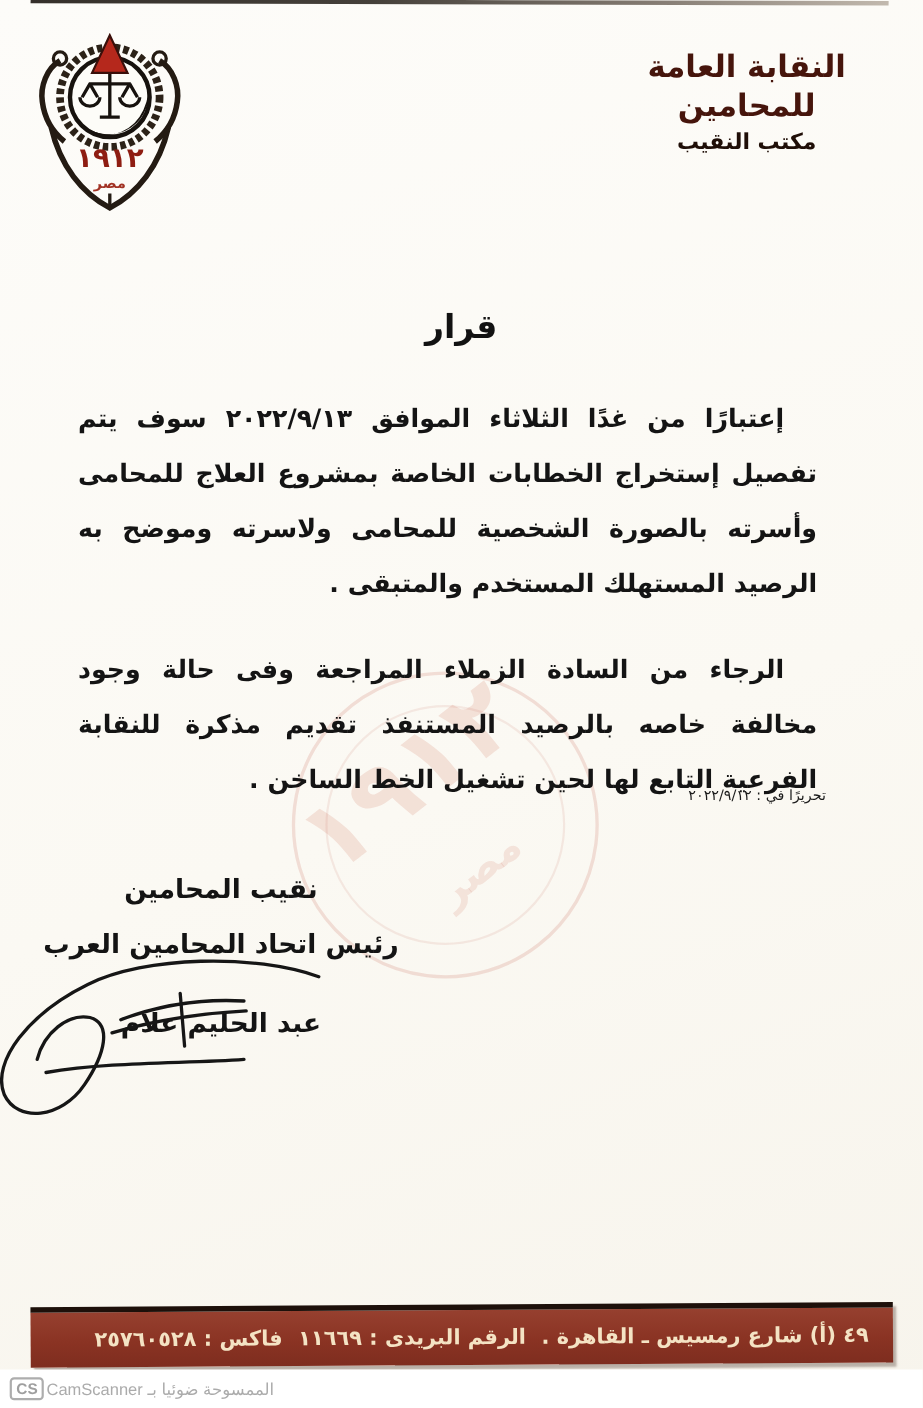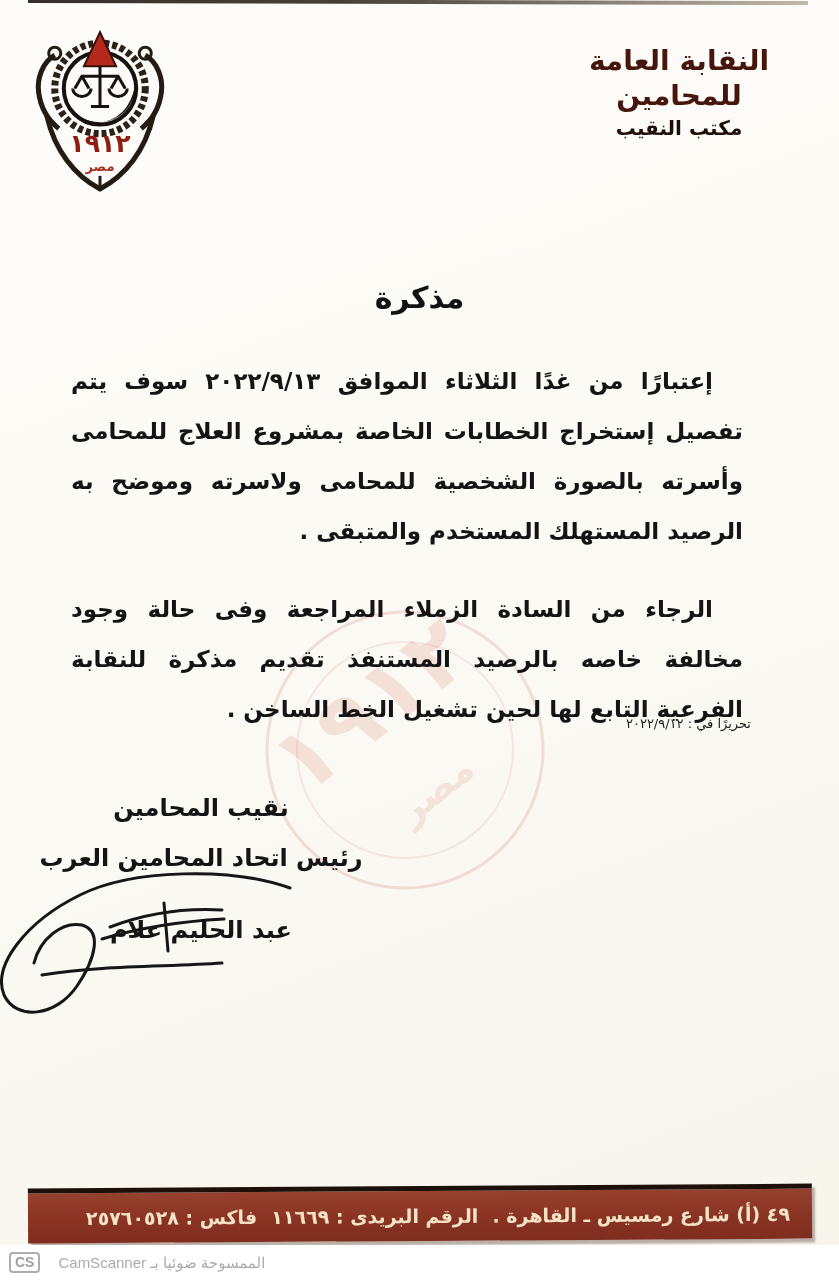--- a/index.html
+++ b/index.html
@@ -49,21 +49,21 @@
     position:absolute; left:28px; top:1186px; width:784px; height:55px; box-sizing:border-box;
     background:linear-gradient(180deg,#96402f 0%,#8a3323 55%,#7e2d1f 100%);
     border-top:5px solid #1d100a; transform:rotate(-0.35deg);
     box-shadow:3px 4px 2px rgba(70,45,35,0.35);
     display:flex; align-items:center; justify-content:space-between;
     padding:0 22px 0 58px; direction:rtl;
     color:#f4e3c4; font-size:19px; font-weight:bold;
   }
   .scanner-strip{
     position:absolute; left:0; top:1245px; width:100%; height:35px; box-sizing:border-box;
-    background:#ffffff; display:flex; align-items:center; gap:18px;
+    background:#ffffff; display:flex; align-items:center; gap:2px;
     padding-left:9px; direction:ltr;
   }
   .cs-box{
     border:2px solid #adadad; border-radius:4px; color:#9f9f9f;
     font-size:14px; font-weight:bold; padding:0px 4px 1px 4px;
     font-family:"Liberation Sans", sans-serif;
   }
   .cs-label{
     color:#ababab; font-size:15px; direction:rtl;
     font-family:"Liberation Sans", sans-serif;
@@ -110,21 +110,21 @@
       <circle cx="200" cy="165" r="108" fill="none" stroke="rgba(191,77,56,0.10)" stroke-width="2"></circle>
       <text x="200" y="140" text-anchor="middle" font-size="90" font-weight="bold" fill="rgba(198,84,62,0.15)">١٩١٢</text>
       <text x="200" y="228" text-anchor="middle" font-size="38" font-weight="bold" fill="rgba(198,84,62,0.13)">مصر</text>
       <path id="wmArc" d="M 70,252 A 132,132 0 0 1 52,118" fill="none" stroke="none"></path>
       <text font-size="16" letter-spacing="3" fill="rgba(185,70,50,0.30)">
         <textPath href="#wmArc">Bar Association of Egypt</textPath>
       </text>
     </g>
   </svg>
 
-  <div class="doc-title">مذكرة</div>
+  <div class="doc-title">قرار</div>
 
   <div class="doc-body">
     <p>إعتبارًا من غدًا الثلاثاء الموافق ٢٠٢٢/٩/١٣ سوف يتم تفصيل إستخراج الخطابات الخاصة بمشروع العلاج للمحامى وأسرته بالصورة الشخصية للمحامى ولاسرته وموضح به الرصيد المستهلك المستخدم والمتبقى .</p>
     <p>الرجاء من السادة الزملاء المراجعة وفى حالة وجود مخالفة خاصه بالرصيد المستنفذ تقديم مذكرة للنقابة الفرعية التابع لها لحين تشغيل الخط الساخن .</p>
   </div>
 
   <div class="date-line">تحريرًا في : ٢٠٢٢/٩/١٢</div>
 
   <div class="signature-block">
     <div class="sig-title-1">نقيب المحامين</div>

